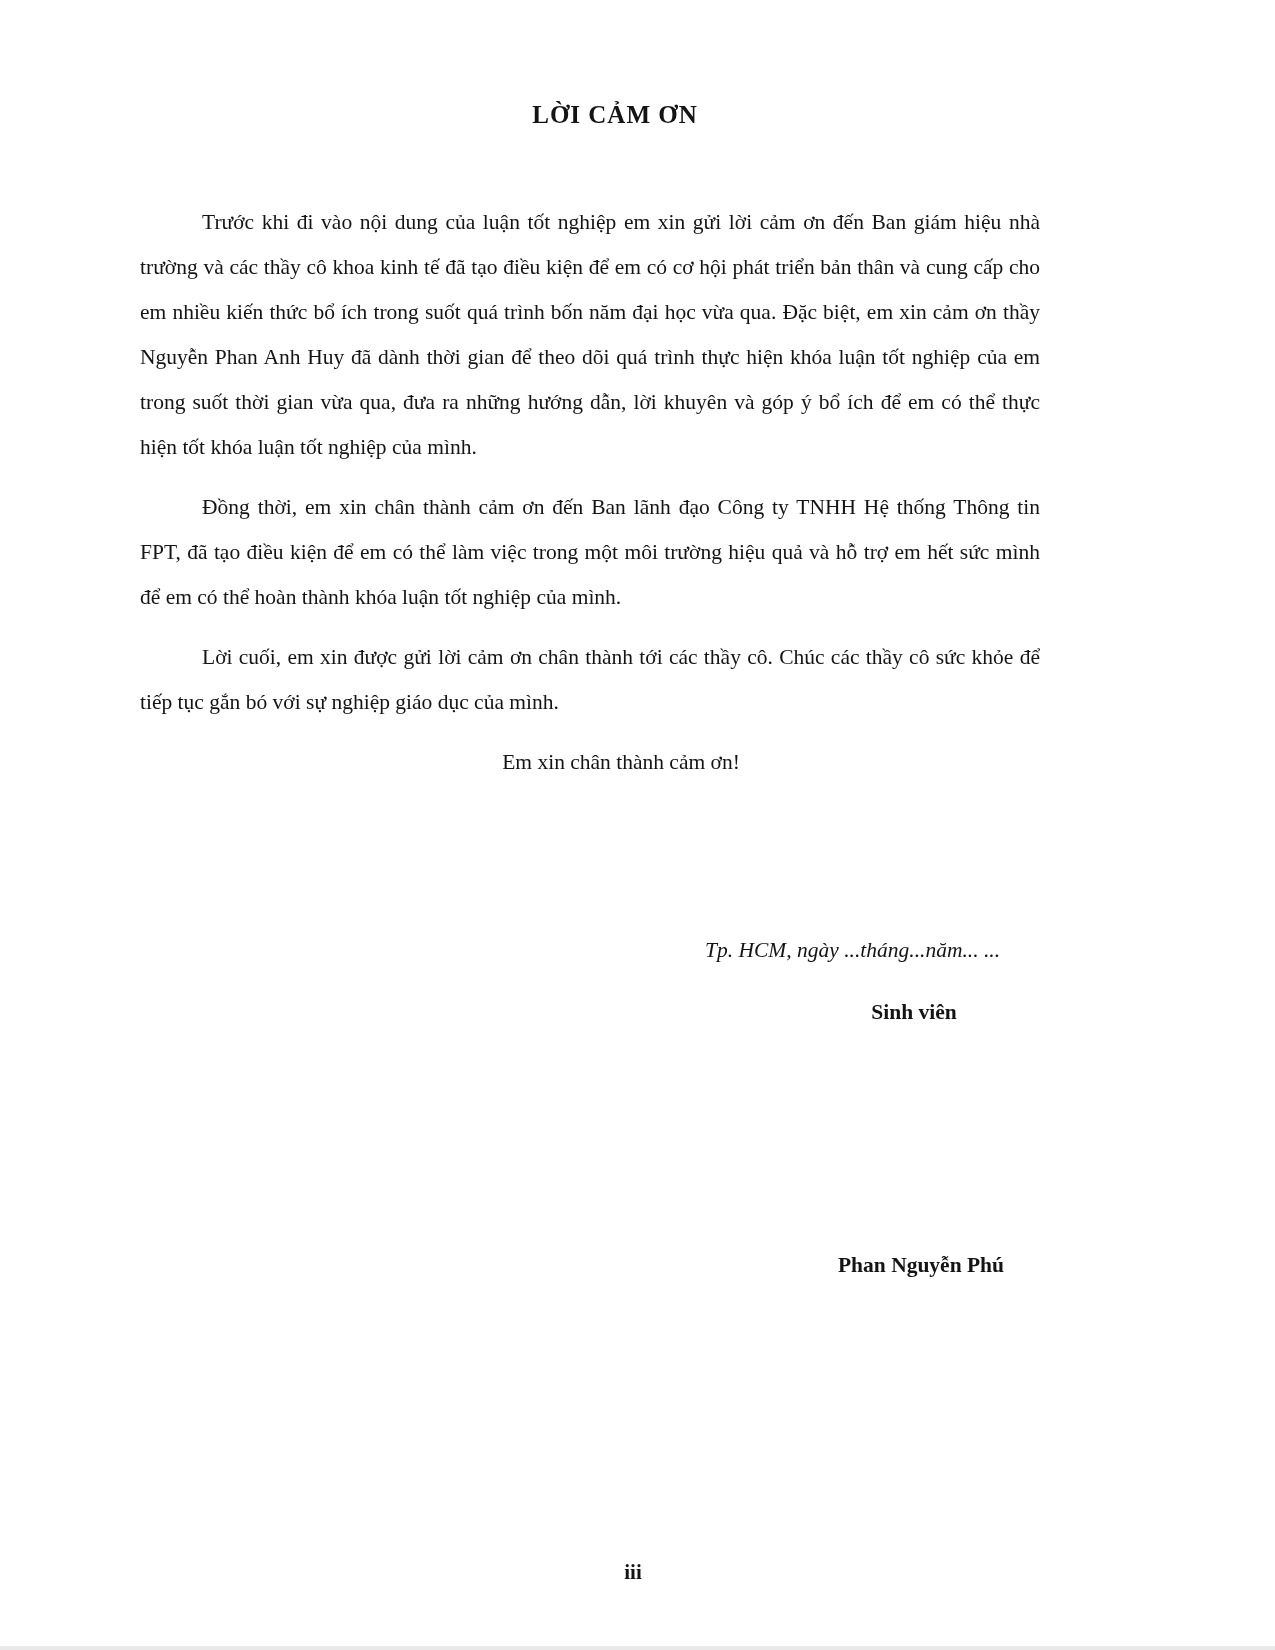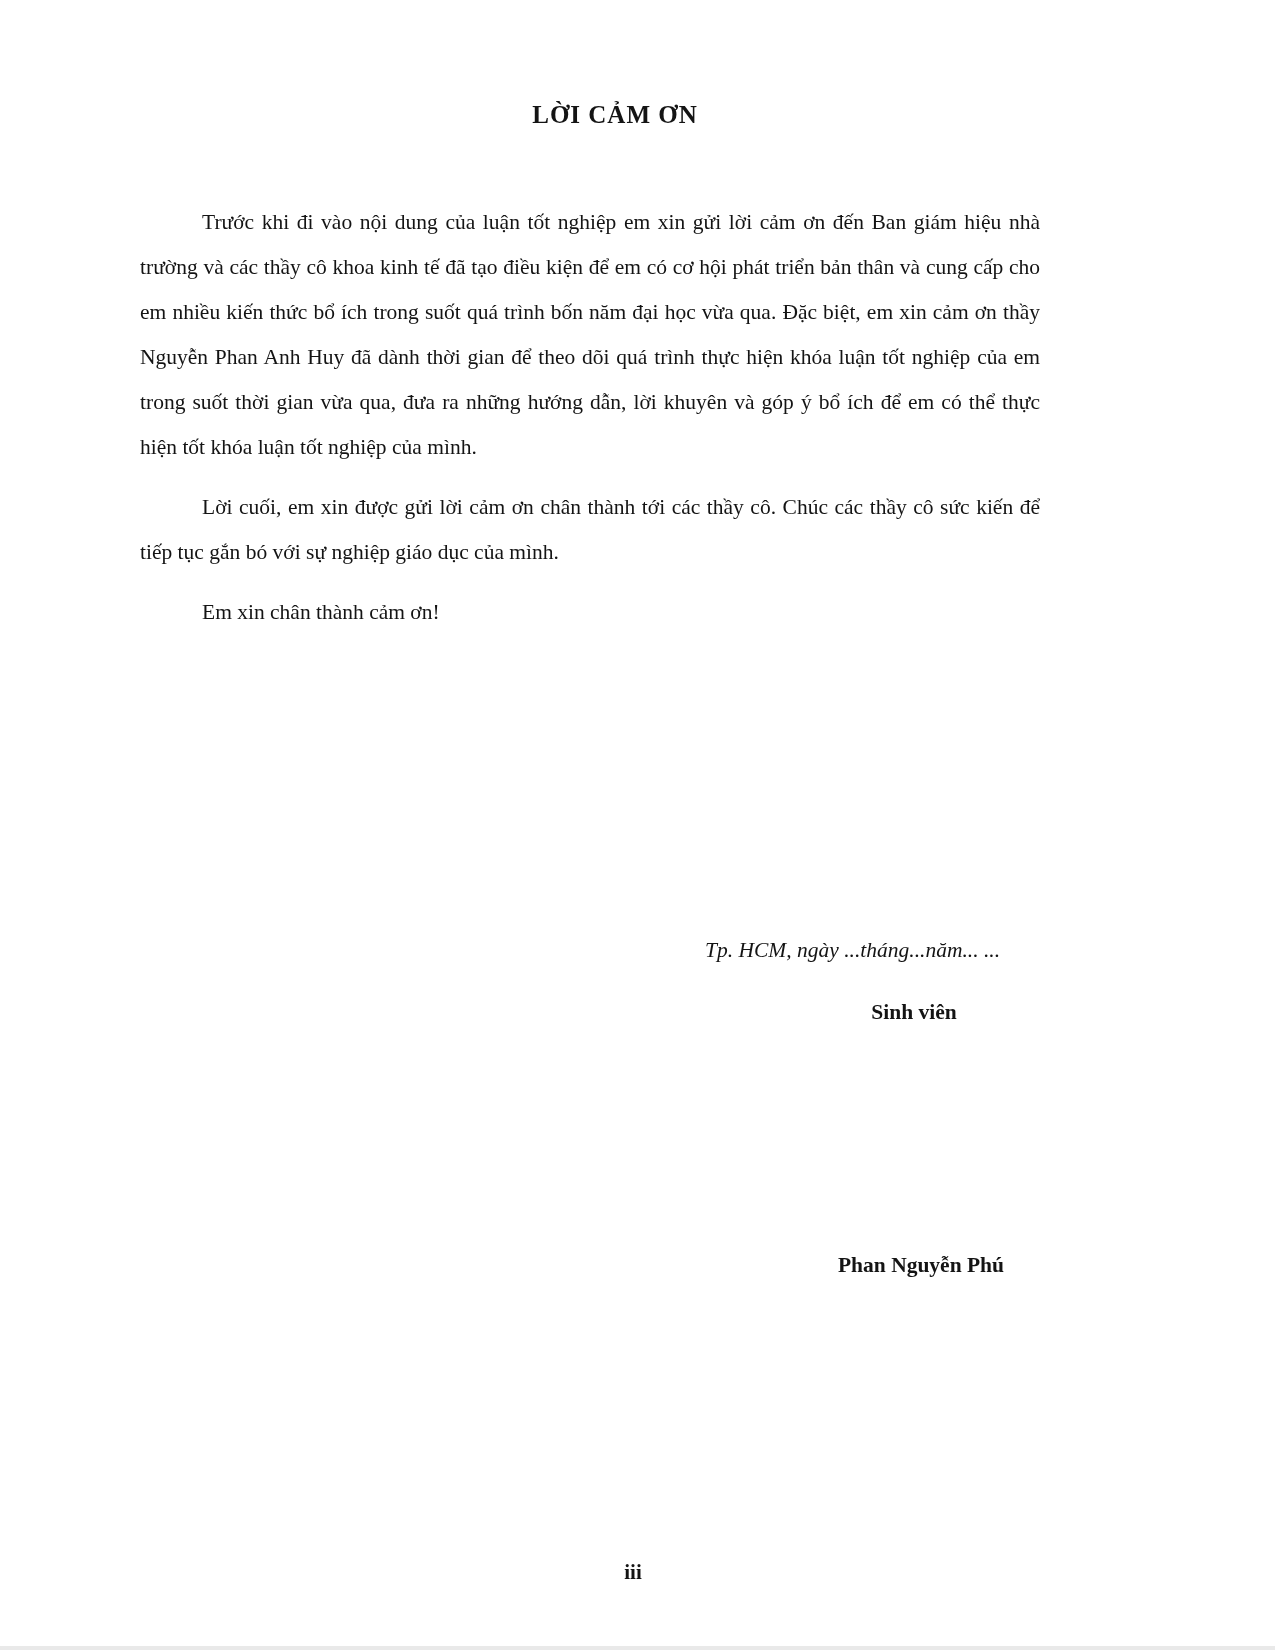--- a/index.html
+++ b/index.html
@@ -34,21 +34,21 @@
     width: 900px;
     font-size: 21.5px;
     line-height: 45px;
     text-align: justify;
   }
   .body-text p {
     margin: 0 0 15px 0;
     text-indent: 62px;
   }
   .body-text p.no-justify {
-    text-align: left;
+    text-align: center;
   }
   .date-line {
     position: absolute;
     top: 928px;
     left: 705px;
     font-size: 21.5px;
     font-style: italic;
     line-height: 45px;
     white-space: nowrap;
   }
@@ -93,21 +93,22 @@
 </style>
 </head>
 <body>
 
 <div class="page">
 
   <div class="title">LỜI CẢM ƠN</div>
 
   <div class="body-text">
     <p>Trước khi đi vào nội dung của luận tốt nghiệp em xin gửi lời cảm ơn đến Ban giám hiệu nhà trường và các thầy cô khoa kinh tế đã tạo điều kiện để em có cơ hội phát triển bản thân và cung cấp cho em nhiều kiến thức bổ ích trong suốt quá trình bốn năm đại học vừa qua. Đặc biệt, em xin cảm ơn thầy Nguyễn Phan Anh Huy đã dành thời gian để theo dõi quá trình thực hiện khóa luận tốt nghiệp của em trong suốt thời gian vừa qua, đưa ra những hướng dẫn, lời khuyên và góp ý bổ ích để em có thể thực hiện tốt khóa luận tốt nghiệp của mình.</p>
-    <p>Lời cuối, em xin được gửi lời cảm ơn chân thành tới các thầy cô. Chúc các thầy cô sức kiến để tiếp tục gắn bó với sự nghiệp giáo dục của mình.</p>
+    <p>Đồng thời, em xin chân thành cảm ơn đến Ban lãnh đạo Công ty TNHH Hệ thống Thông tin FPT, đã tạo điều kiện để em có thể làm việc trong một môi trường hiệu quả và hỗ trợ em hết sức mình để em có thể hoàn thành khóa luận tốt nghiệp của mình.</p>
+    <p>Lời cuối, em xin được gửi lời cảm ơn chân thành tới các thầy cô. Chúc các thầy cô sức khỏe để tiếp tục gắn bó với sự nghiệp giáo dục của mình.</p>
     <p class="no-justify">Em xin chân thành cảm ơn!</p>
   </div>
 
   <div class="date-line">Tp. HCM, ngày ...tháng...năm... ...</div>
 
   <div class="sig-role">Sinh viên</div>
 
   <div class="sig-name">Phan Nguyễn Phú</div>
 
   <div class="page-number">iii</div>

